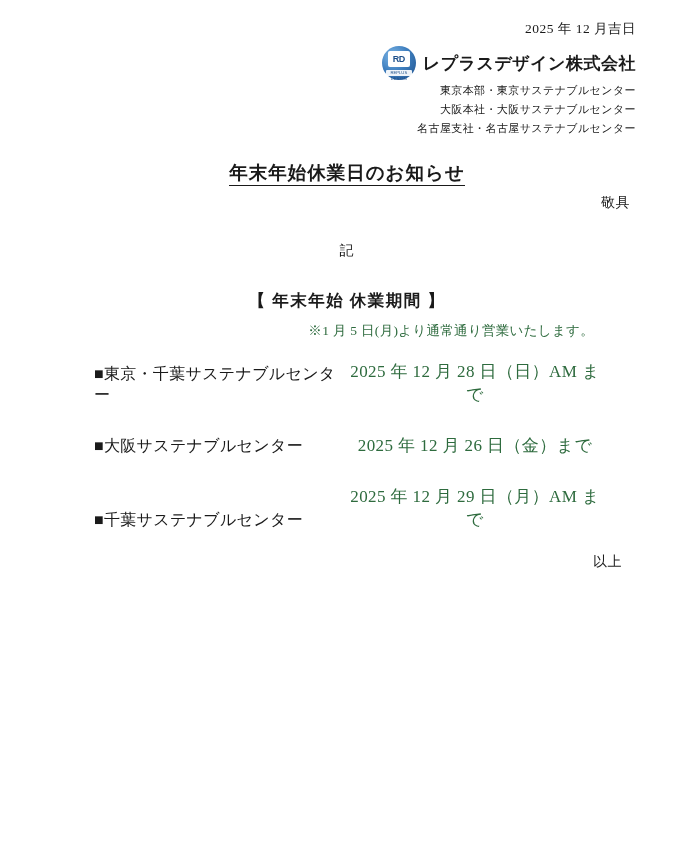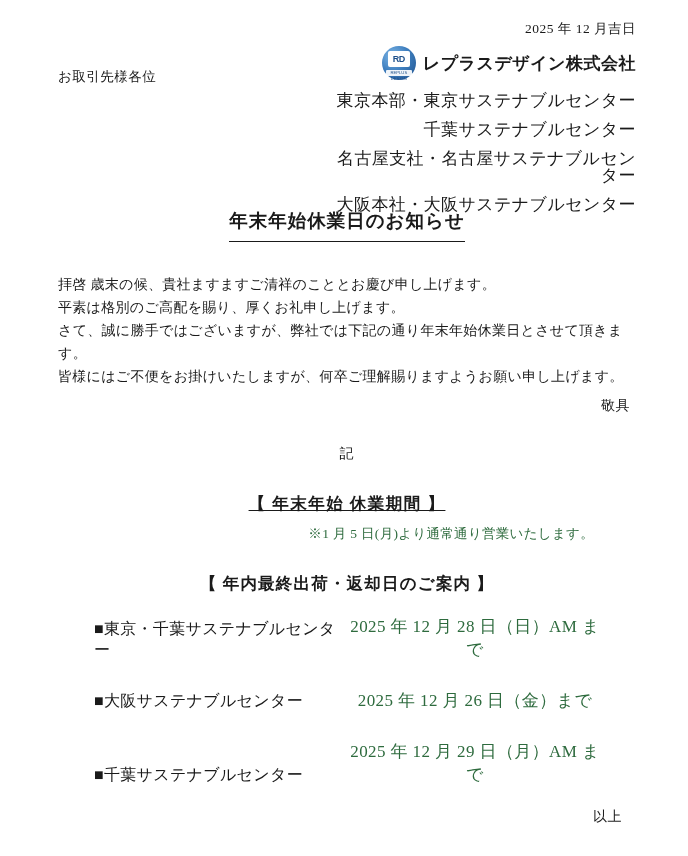--- a/index.html
+++ b/index.html
@@ -86,38 +86,38 @@
     letter-spacing: 0px;
   }
   .company-name {
     font-size: 17px;
     font-weight: bold;
     letter-spacing: 0.5px;
     white-space: nowrap;
     font-family: "Liberation Serif", "DejaVu Serif", serif;
   }
   .branch {
-    font-size: 17px;
+    font-size: 11px;
     line-height: 17px;
     letter-spacing: 0.4px;
-    margin-top: 12px;
+    margin-top: 2px;
   }
   .branch:first-of-type {
     margin-top: 10px;
   }
   .doc-title {
     text-align: center;
     font-size: 18.5px;
     font-weight: bold;
     letter-spacing: 1px;
     margin-top: 122px;
   }
   .doc-title span {
     border-bottom: 1.5px solid #1a1a1a;
-    padding-bottom: 10px;
+    padding-bottom: 2px;
   }
   .body-text {
     margin-top: 40px;
     font-size: 14px;
     line-height: 23px;
     letter-spacing: 0.3px;
   }
   .body-text p {
     margin: 0;
   }
@@ -133,21 +133,20 @@
     font-size: 14px;
     margin-top: 30px;
     letter-spacing: 1px;
   }
   .section-head {
     text-align: center;
     font-size: 16.5px;
     font-weight: bold;
     letter-spacing: 1.5px;
     margin-top: 30px;
-    text-decoration: underline;
   }
   .period {
     text-align: center;
     font-size: 20px;
     color: #2e6b3e;
     letter-spacing: 0.5px;
     margin-top: 15px;
   }
   .period-note {
     text-align: right;
@@ -199,53 +198,44 @@
     letter-spacing: 0.5px;
   }
 </style>
 </head>
 <body>
 
 <div class="page">
 
   <div class="date-line">2025 年 12 月吉日</div>
 
-  <div class="addressee">お取引先様各位</div>
 
   <div class="company-block">
     <div class="logo-row">
       <div class="logo-mark">
         <div class="inner">RD</div>
         <div class="under">REPLUS DESIGN</div>
       </div>
       <div class="company-name">レプラスデザイン株式会社</div>
     </div>
     <div class="branch">東京本部・東京サステナブルセンター</div>
-    <div class="branch">千葉サステナブルセンター</div>
+    <div class="branch">大阪本社・大阪サステナブルセンター</div>
     <div class="branch">名古屋支社・名古屋サステナブルセンター</div>
-    <div class="branch">大阪本社・大阪サステナブルセンター</div>
   </div>
 
   <div class="doc-title"><span>年末年始休業日のお知らせ</span></div>
 
-  <div class="body-text">
-    <p>拝啓 歳末の候、貴社ますますご清祥のこととお慶び申し上げます。</p>
-    <p>平素は格別のご高配を賜り、厚くお礼申し上げます。</p>
-    <p>さて、誠に勝手ではございますが、弊社では下記の通り年末年始休業日とさせて頂きます。</p>
-    <p>皆様にはご不便をお掛けいたしますが、何卒ご理解賜りますようお願い申し上げます。</p>
-  </div>
 
   <div class="keigu">敬具</div>
 
   <div class="ki">記</div>
 
   <div class="section-head">【 年末年始 休業期間 】</div>
   <div class="period-note">※1 月 5 日(月)より通常通り営業いたします。</div>
 
-  <div class="section-head2">【 年内最終出荷・返却日のご案内 】</div>
 
   <div class="center-block">
     <div class="group">
       <div class="item-label">■東京・千葉サステナブルセンター</div>
       <div class="item-date">2025 年 12 月 28 日（日）AM まで</div>
     </div>
     <div class="group">
       <div class="item-label">■大阪サステナブルセンター</div>
       <div class="item-date">2025 年 12 月 26 日（金）まで</div>
     </div>

